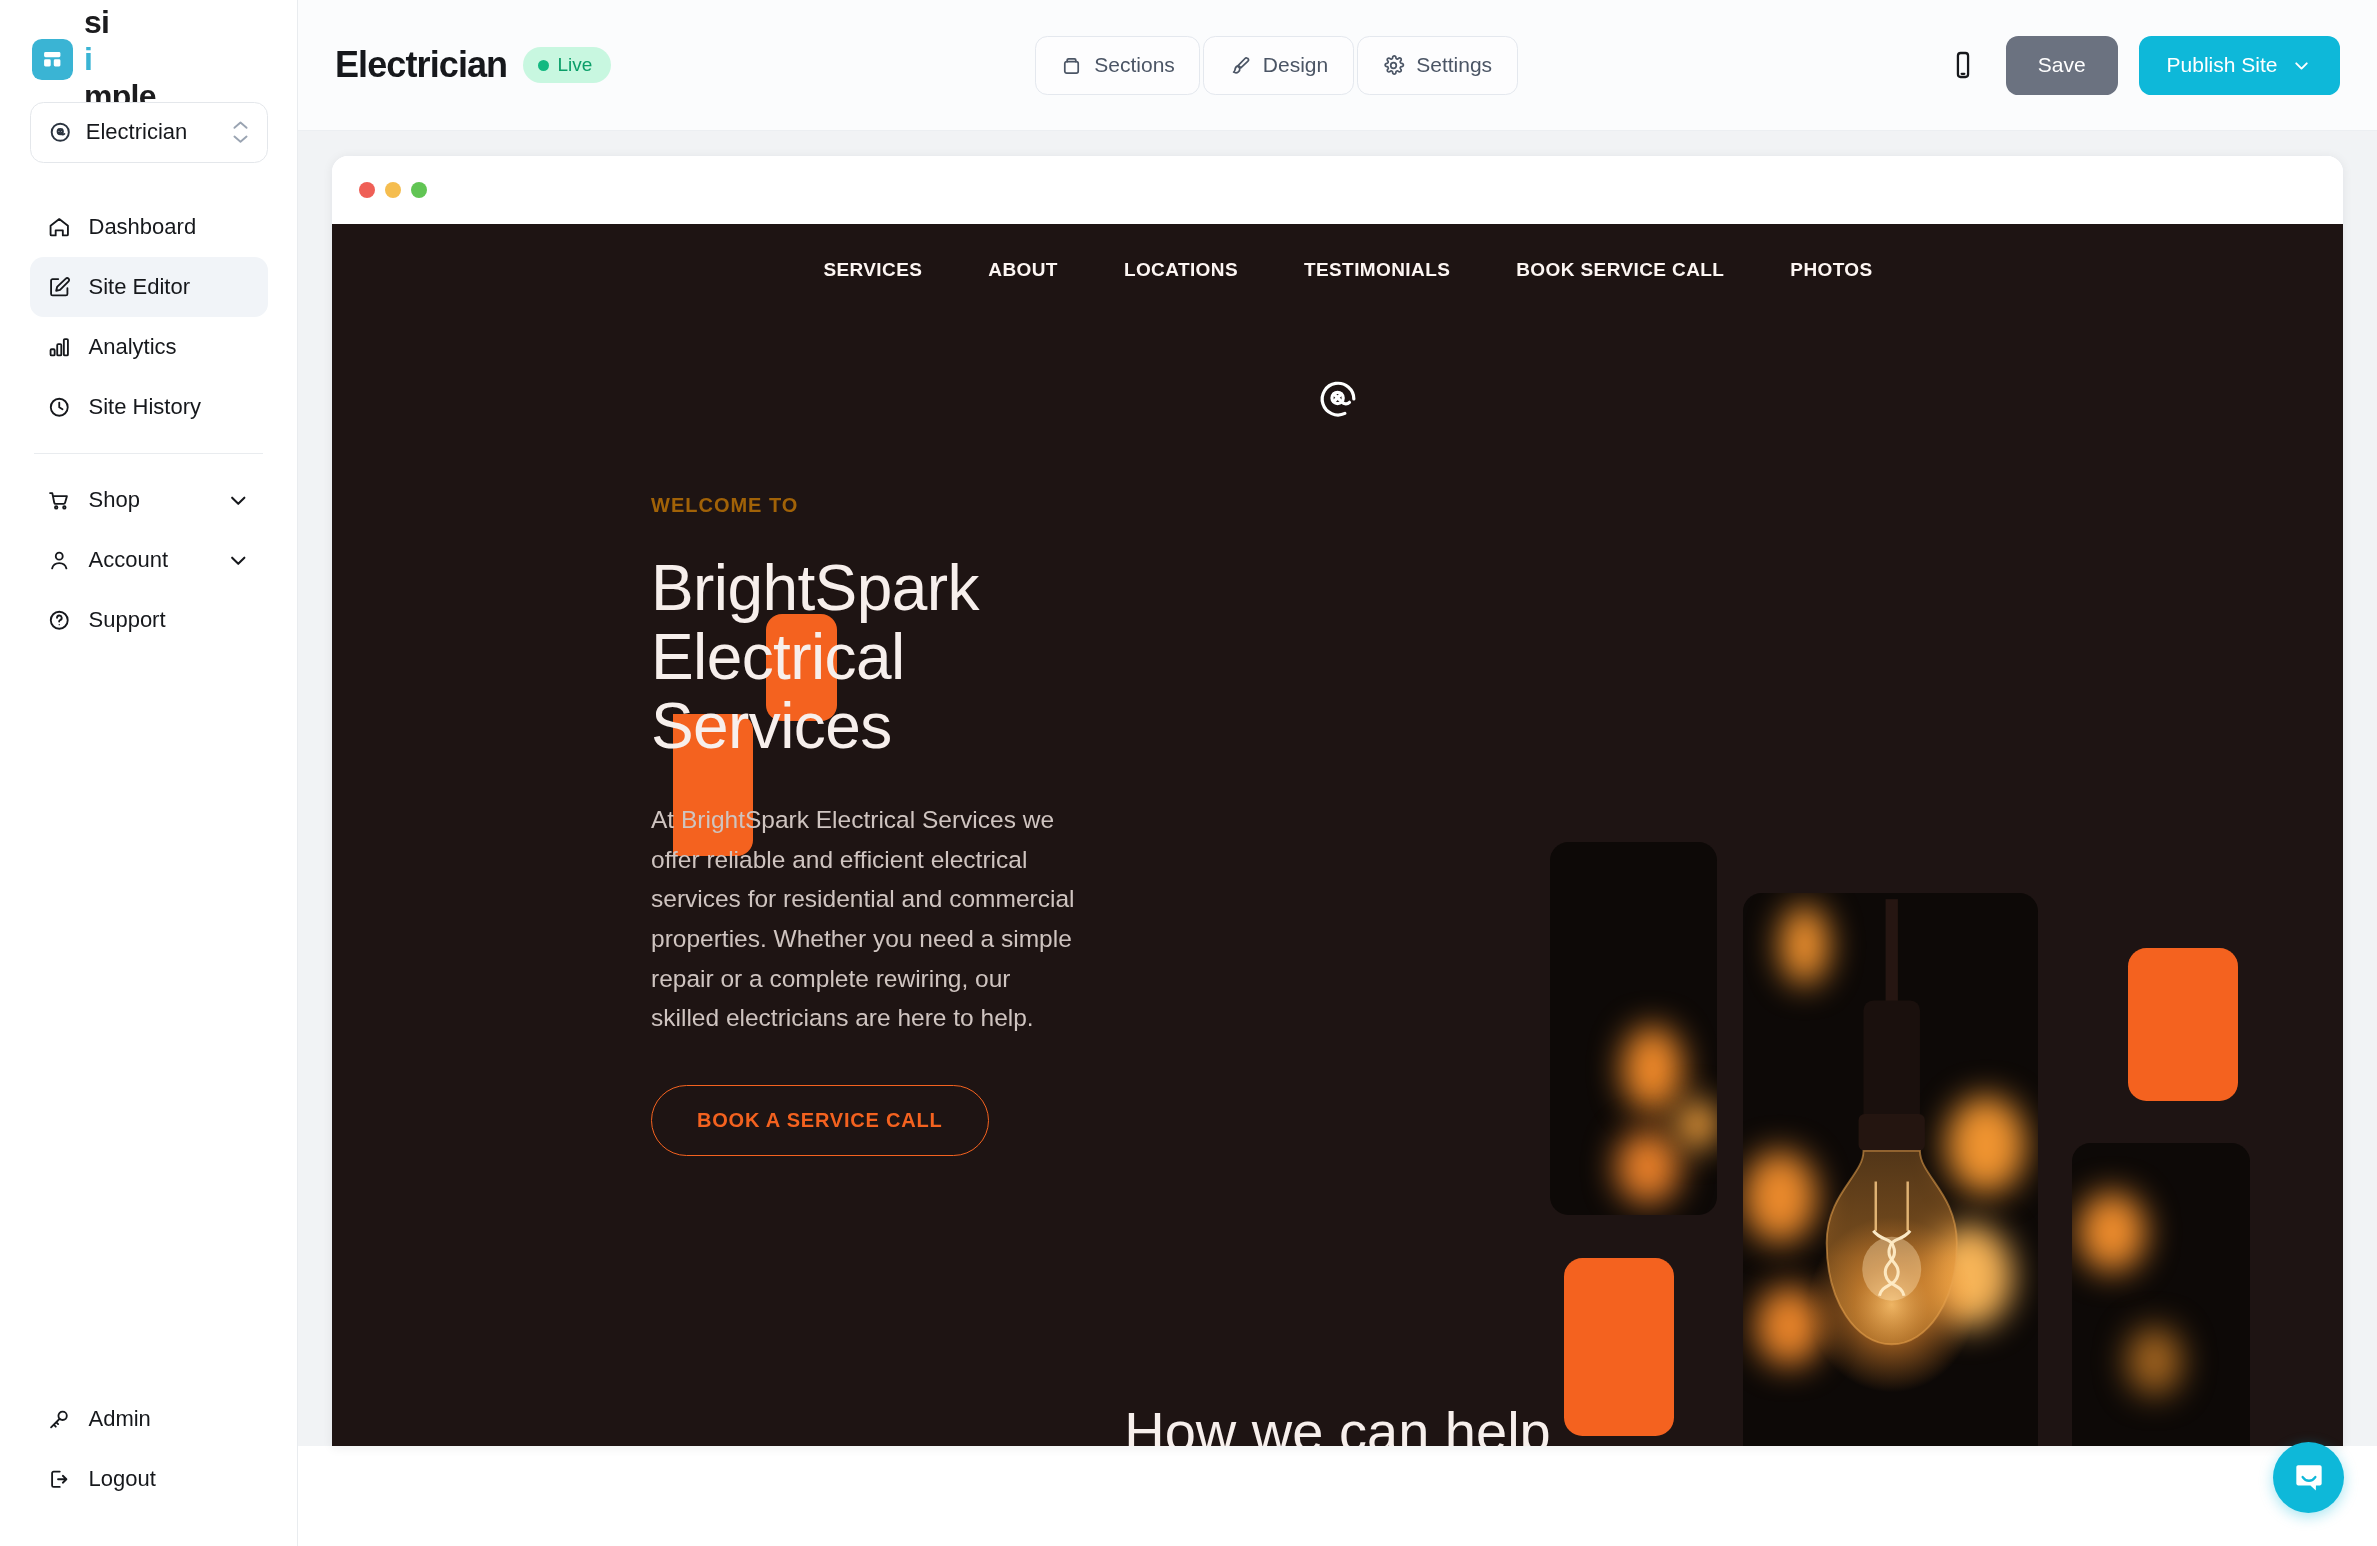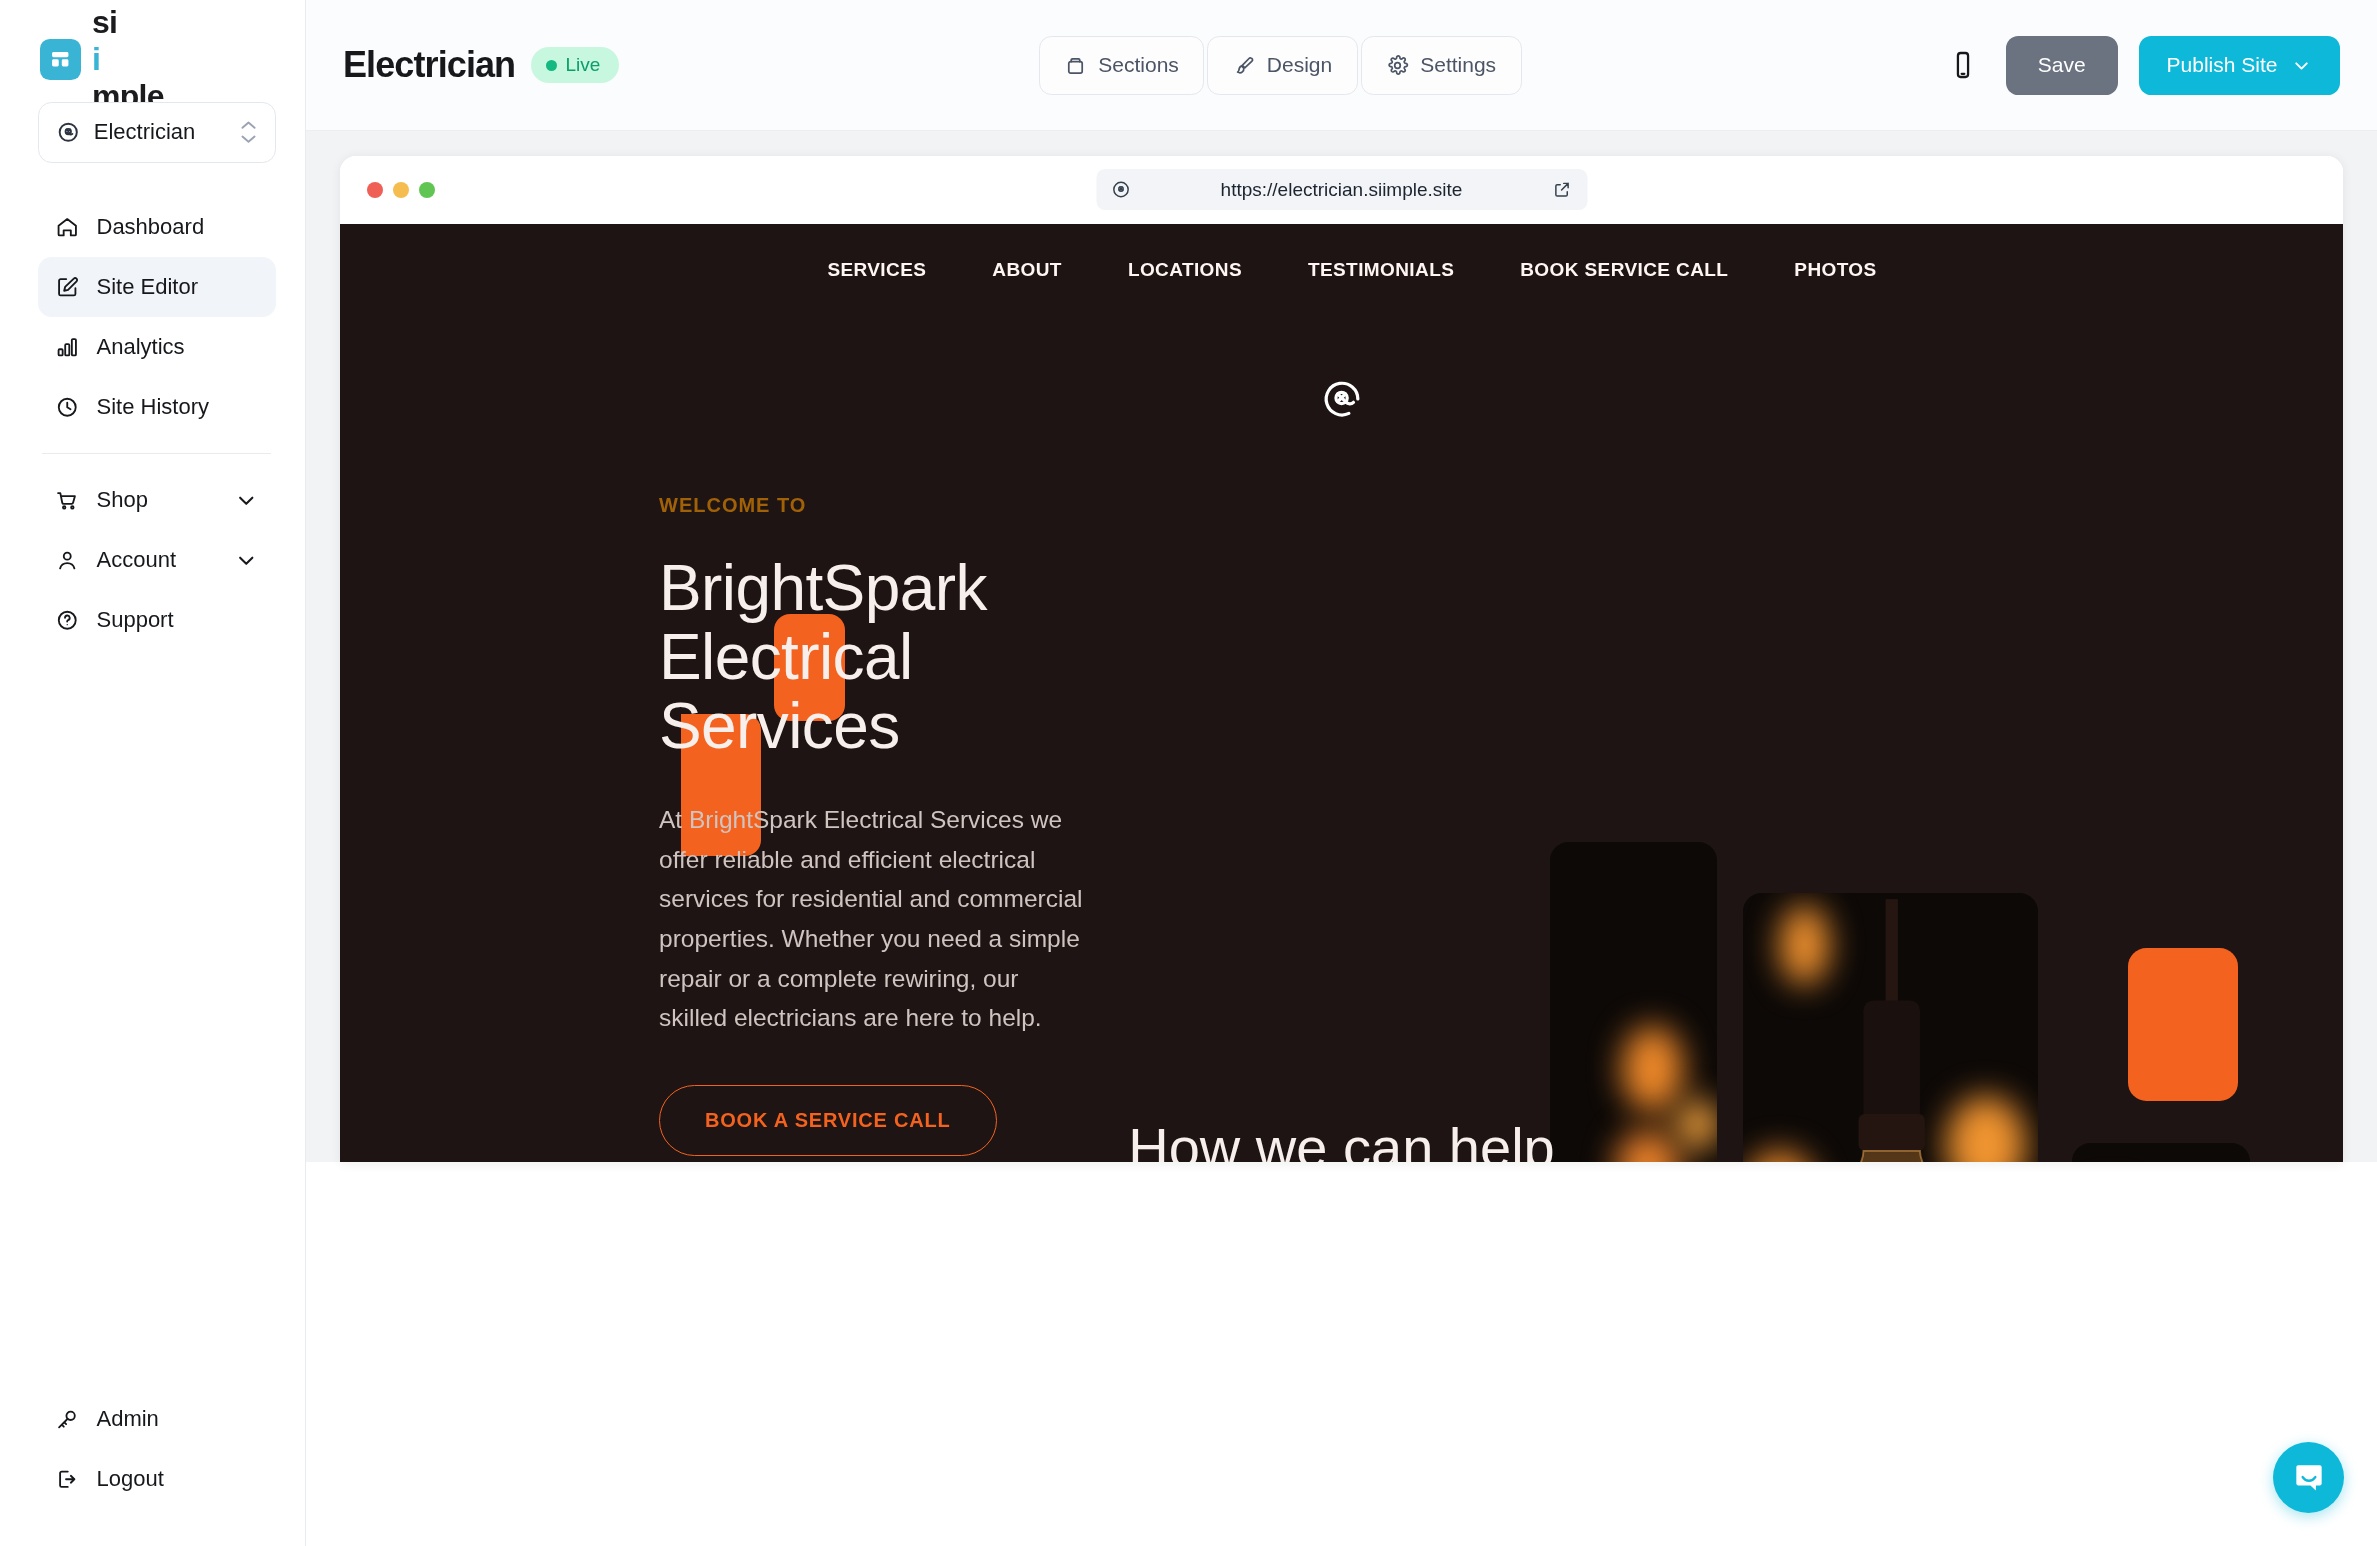--- a/index.html
+++ b/index.html
@@ -2,21 +2,21 @@
 <html style="font-size:9.8px"><head>
 <meta charset="utf-8">
 <style>
   * { box-sizing: border-box; margin: 0; padding: 0; }
   html, body { width: 2377px; height: 1547px; overflow: hidden; }
   body {
     font-family: "Liberation Sans", sans-serif;
     background: #ffffff;
     -webkit-font-smoothing: antialiased;
   }
-  .app { display: flex; width: 2377px; height: 1162px; padding-left: 8px; }
+  .app { display: flex; width: 2377px; height: 1446px; }
 
   
   .sidebar {
     width: 298px; height: 1547px; flex: 0 0 298px;
     background: #ffffff;
     border-right: 1.2px solid #e9ecef;
     display: flex; flex-direction: column;
     padding: 0 29.5px;
   }
   .brand { display: flex; align-items: center; gap: 11px; padding: 26px 2.5px 0 2.5px; height: 92px; }
@@ -372,32 +372,20 @@
     </div>
 
     <div class="preview-wrap">
       <div class="browser">
 
         <div class="browser-bar">
           <div class="dots">
             <span class="dot" style="background:#ef5f56"></span>
             <span class="dot" style="background:#f5bd4f"></span>
             <span class="dot" style="background:#61c554"></span>
-          </div>
-          <div class="url-pill">
-            <svg viewBox="0 0 24 24" width="21" height="21" fill="none" stroke="#35404f" stroke-width="1.7" stroke-linecap="round">
-                <circle cx="12" cy="12" r="8.2"></circle>
-                <path d="M10.3 9.4l3.6 3.6M13.8 9.4l-3.6 3.6"></path>
-                <circle cx="12" cy="11.4" r="2.5"></circle>
-              </svg>
-            <span class="url-text">https://electrician.siimple.site</span>
-            <svg viewBox="0 0 24 24" width="21" height="21" fill="none" stroke="#35404f" stroke-width="1.7" stroke-linecap="round" stroke-linejoin="round">
-                <path d="M14 5h5v5M19 5l-7.5 7.5"></path>
-                <path d="M18 14.5V18a1.5 1.5 0 0 1-1.5 1.5h-10A1.5 1.5 0 0 1 5 18V8a1.5 1.5 0 0 1 1.5-1.5H10"></path>
-              </svg>
           </div>
         </div>
 
         <div class="site">
 
           <div class="site-nav">
             <a>SERVICES</a>
             <a>ABOUT</a>
             <a>LOCATIONS</a>
             <a>TESTIMONIALS</a>

